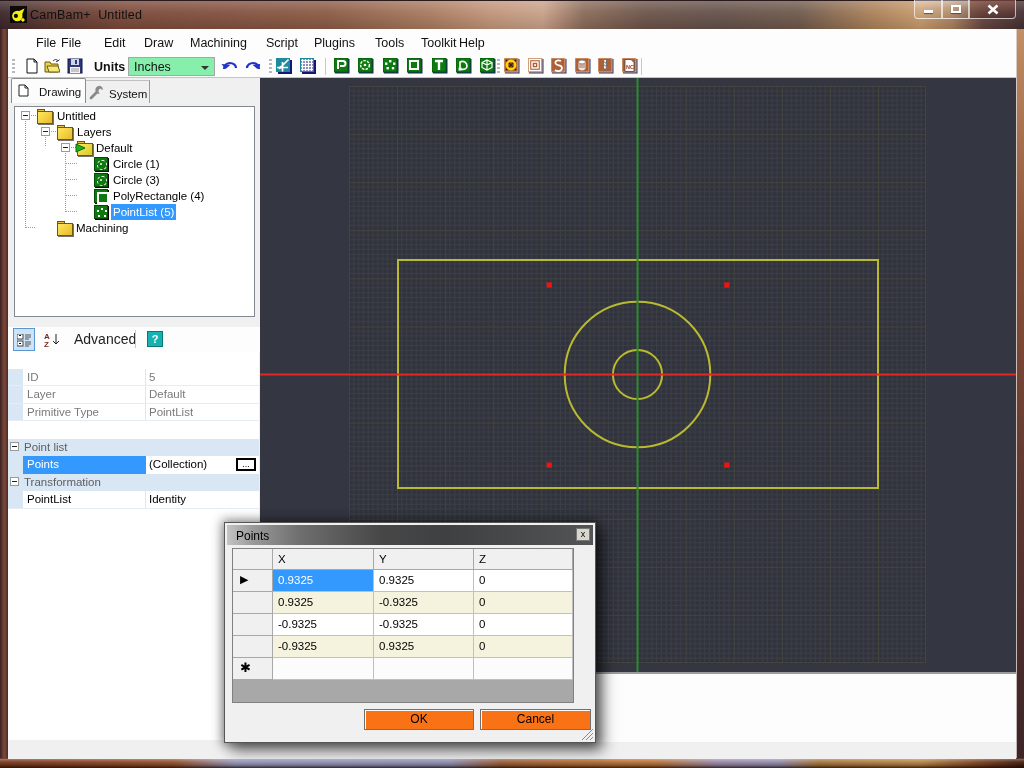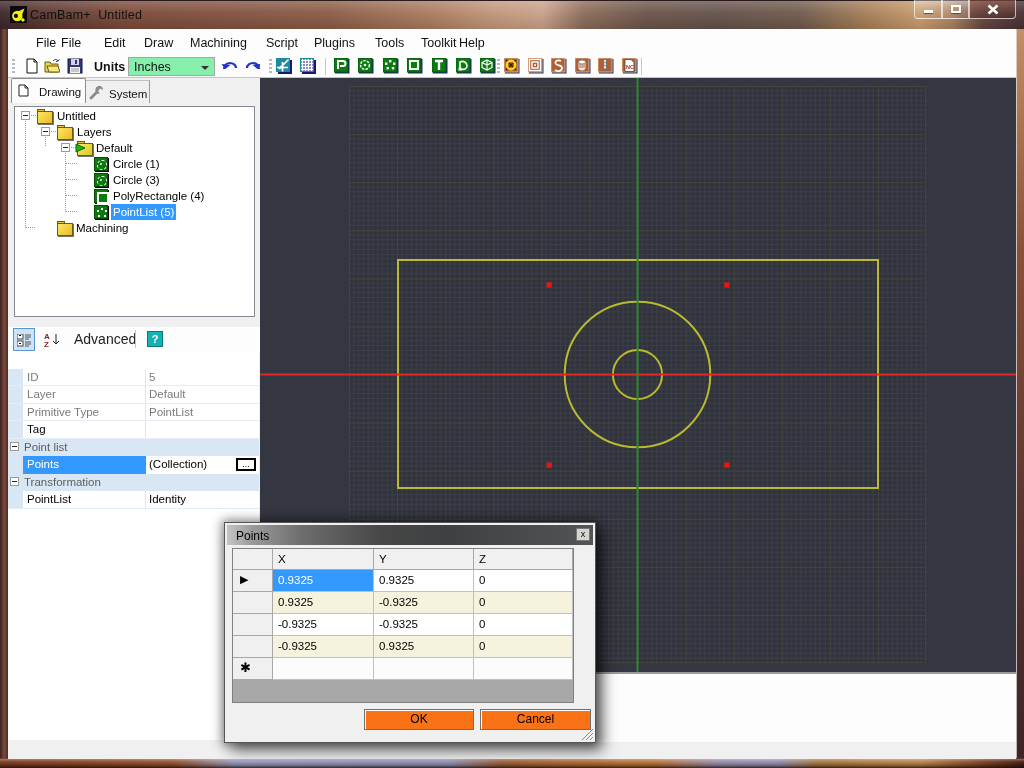--- a/index.html
+++ b/index.html
@@ -354,26 +354,20 @@
             <div class="ind"></div>
             <div class="pdiv"></div>
             <span class="lbl">Layer</span>
             <span class="val">Default</span>
           </div>
         <div class="prow pbot" style="top:52px;height:17px">
             <div class="ind"></div>
             <div class="pdiv"></div>
             <span class="lbl">Primitive Type</span>
             <span class="val">PointList</span>
-          </div>
-        <div class="prow pbot" style="top:69px;height:18px">
-            <div class="ind"></div>
-            <div class="pdiv"></div>
-            <span class="lbl" style="color:#000">Tag</span>
-            <span class="val"></span>
           </div>
         <div class="pcat" style="top:87px;height:17px">
             <span class="cexp"></span>
             <span style="position:absolute;left:16px;top:2px">Point list</span>
           </div>
         <div class="prow" style="top:104px;height:18px">
             <div class="ind"></div>
             <div style="position:absolute;left:15px;top:0;bottom:0;width:123px;background:#3399ff"></div>
             <span class="lbl" style="color:#fff">Points</span>
             <span class="val" style="color:#000">(Collection)</span>

